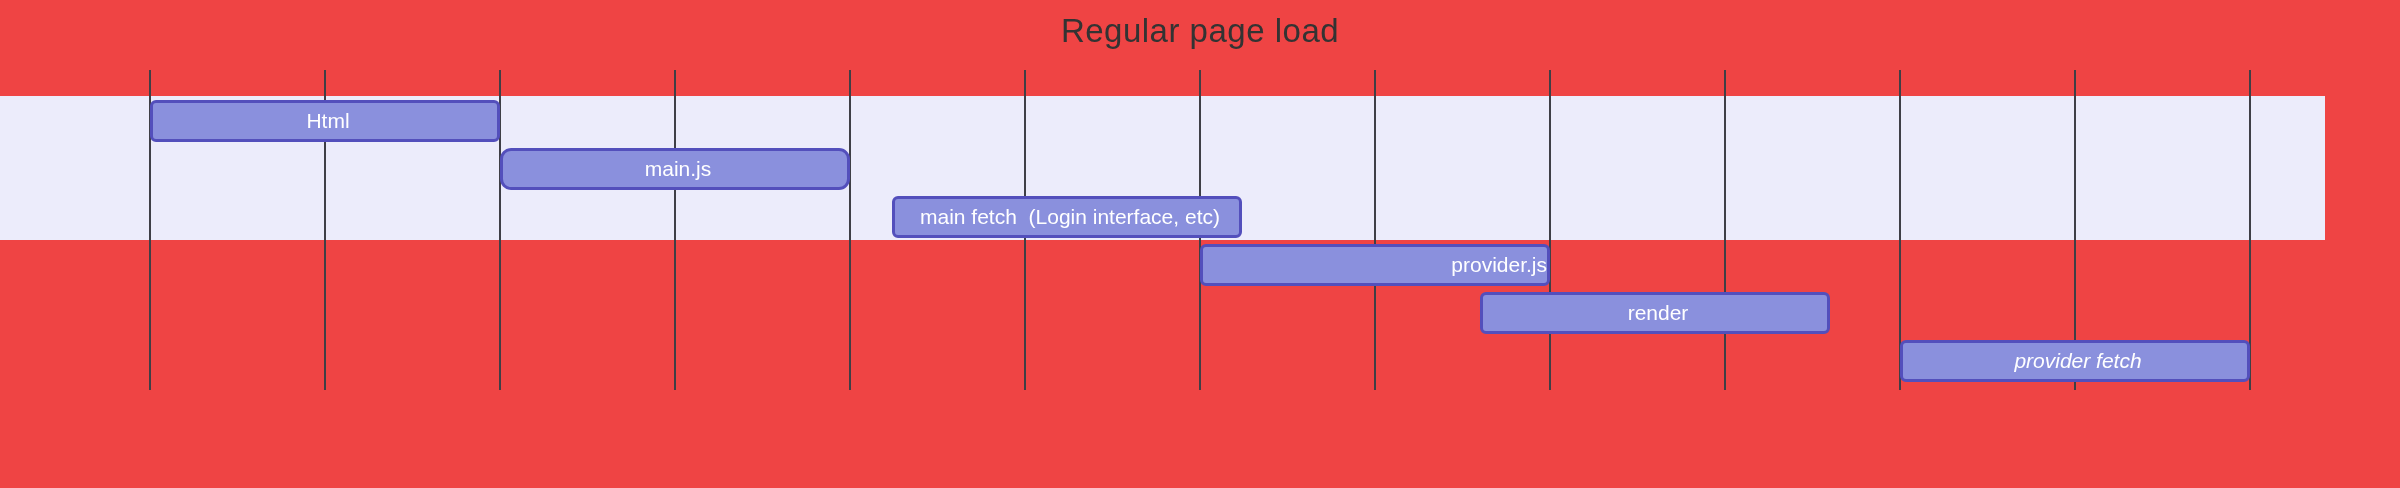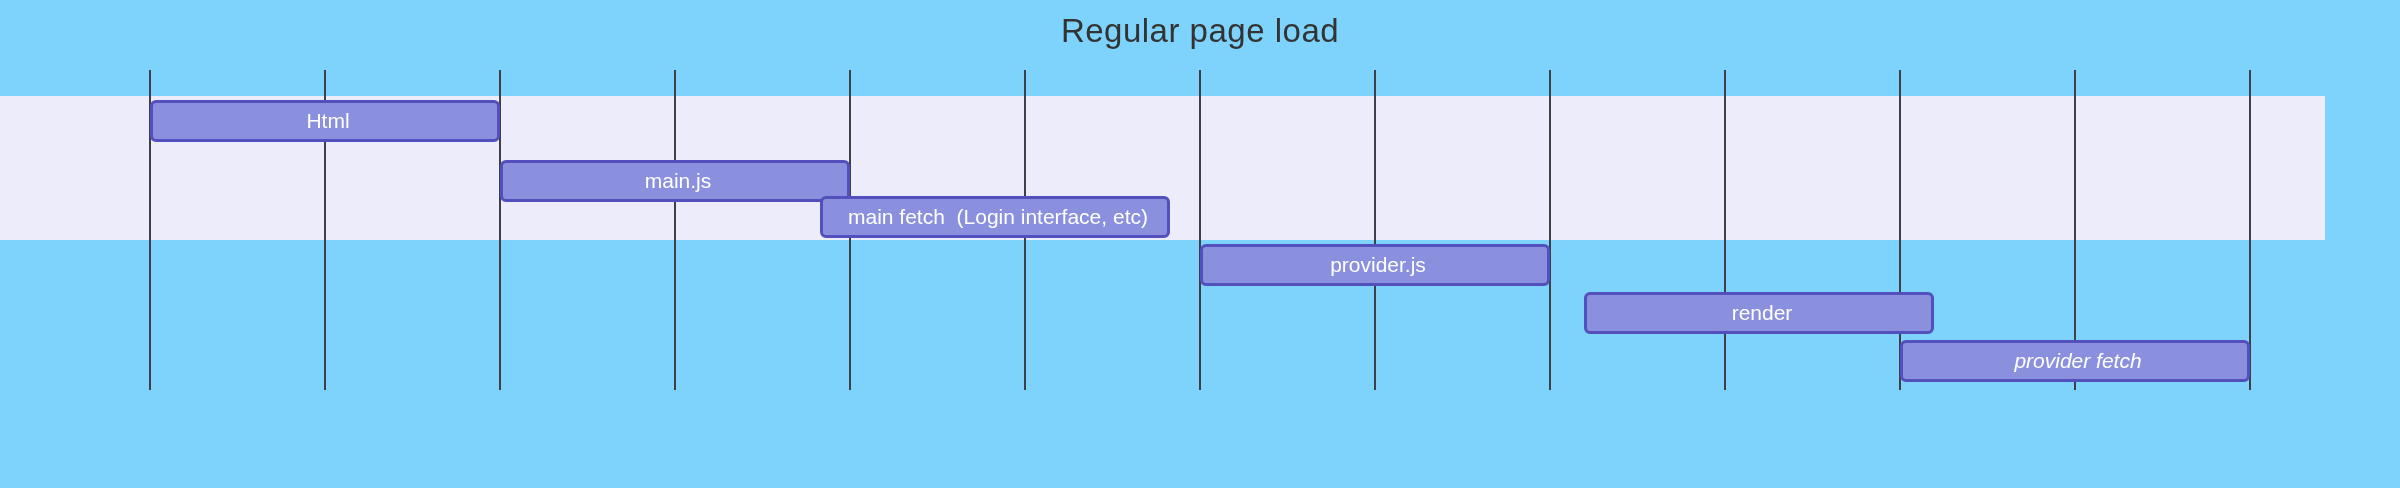--- a/index.html
+++ b/index.html
@@ -5,21 +5,21 @@
   html, body {
     margin: 0;
     padding: 0;
     background: #ffffff;
     font-family: "Liberation Sans", "DejaVu Sans", sans-serif;
   }
   .stage {
     position: relative;
     width: 2400px;
     height: 488px;
-    background: #7dd3fc;
+    background: #ef4444;
     overflow: hidden;
   }
   .chart-title {
     position: absolute;
     top: 12px;
     left: 0;
     width: 2400px;
     text-align: center;
     font-size: 33px;
     color: #333333;
@@ -69,24 +69,24 @@
     align-items: center;
     justify-content: center;
   }
   .task span {
     font-size: 21px;
     color: #ffffff;
     white-space: pre;
     margin-left: 6px;
   }
   .t1 { left: 150px;  top: 100px; }
-  .t2 { left: 500px;  top: 160px; }
-  .t3 { left: 820px;  top: 196px; }
-  .t4 { left: 1200px; top: 244px; }
-  .t5 { left: 1584px; top: 292px; }
+  .t2 { left: 500px;  top: 148px; border-radius: 11px; }
+  .t3 { left: 892px;  top: 196px; }
+  .t4 { left: 1200px; top: 244px; justify-content: flex-end; }
+  .t5 { left: 1480px; top: 292px; }
   .t6 { left: 1900px; top: 340px; font-style: italic; }
 </style>
 </head>
 <body>
 
 <div class="stage">
 
   <div class="chart-title">Regular page load</div>
 
   <div class="section-band band-host"></div>

